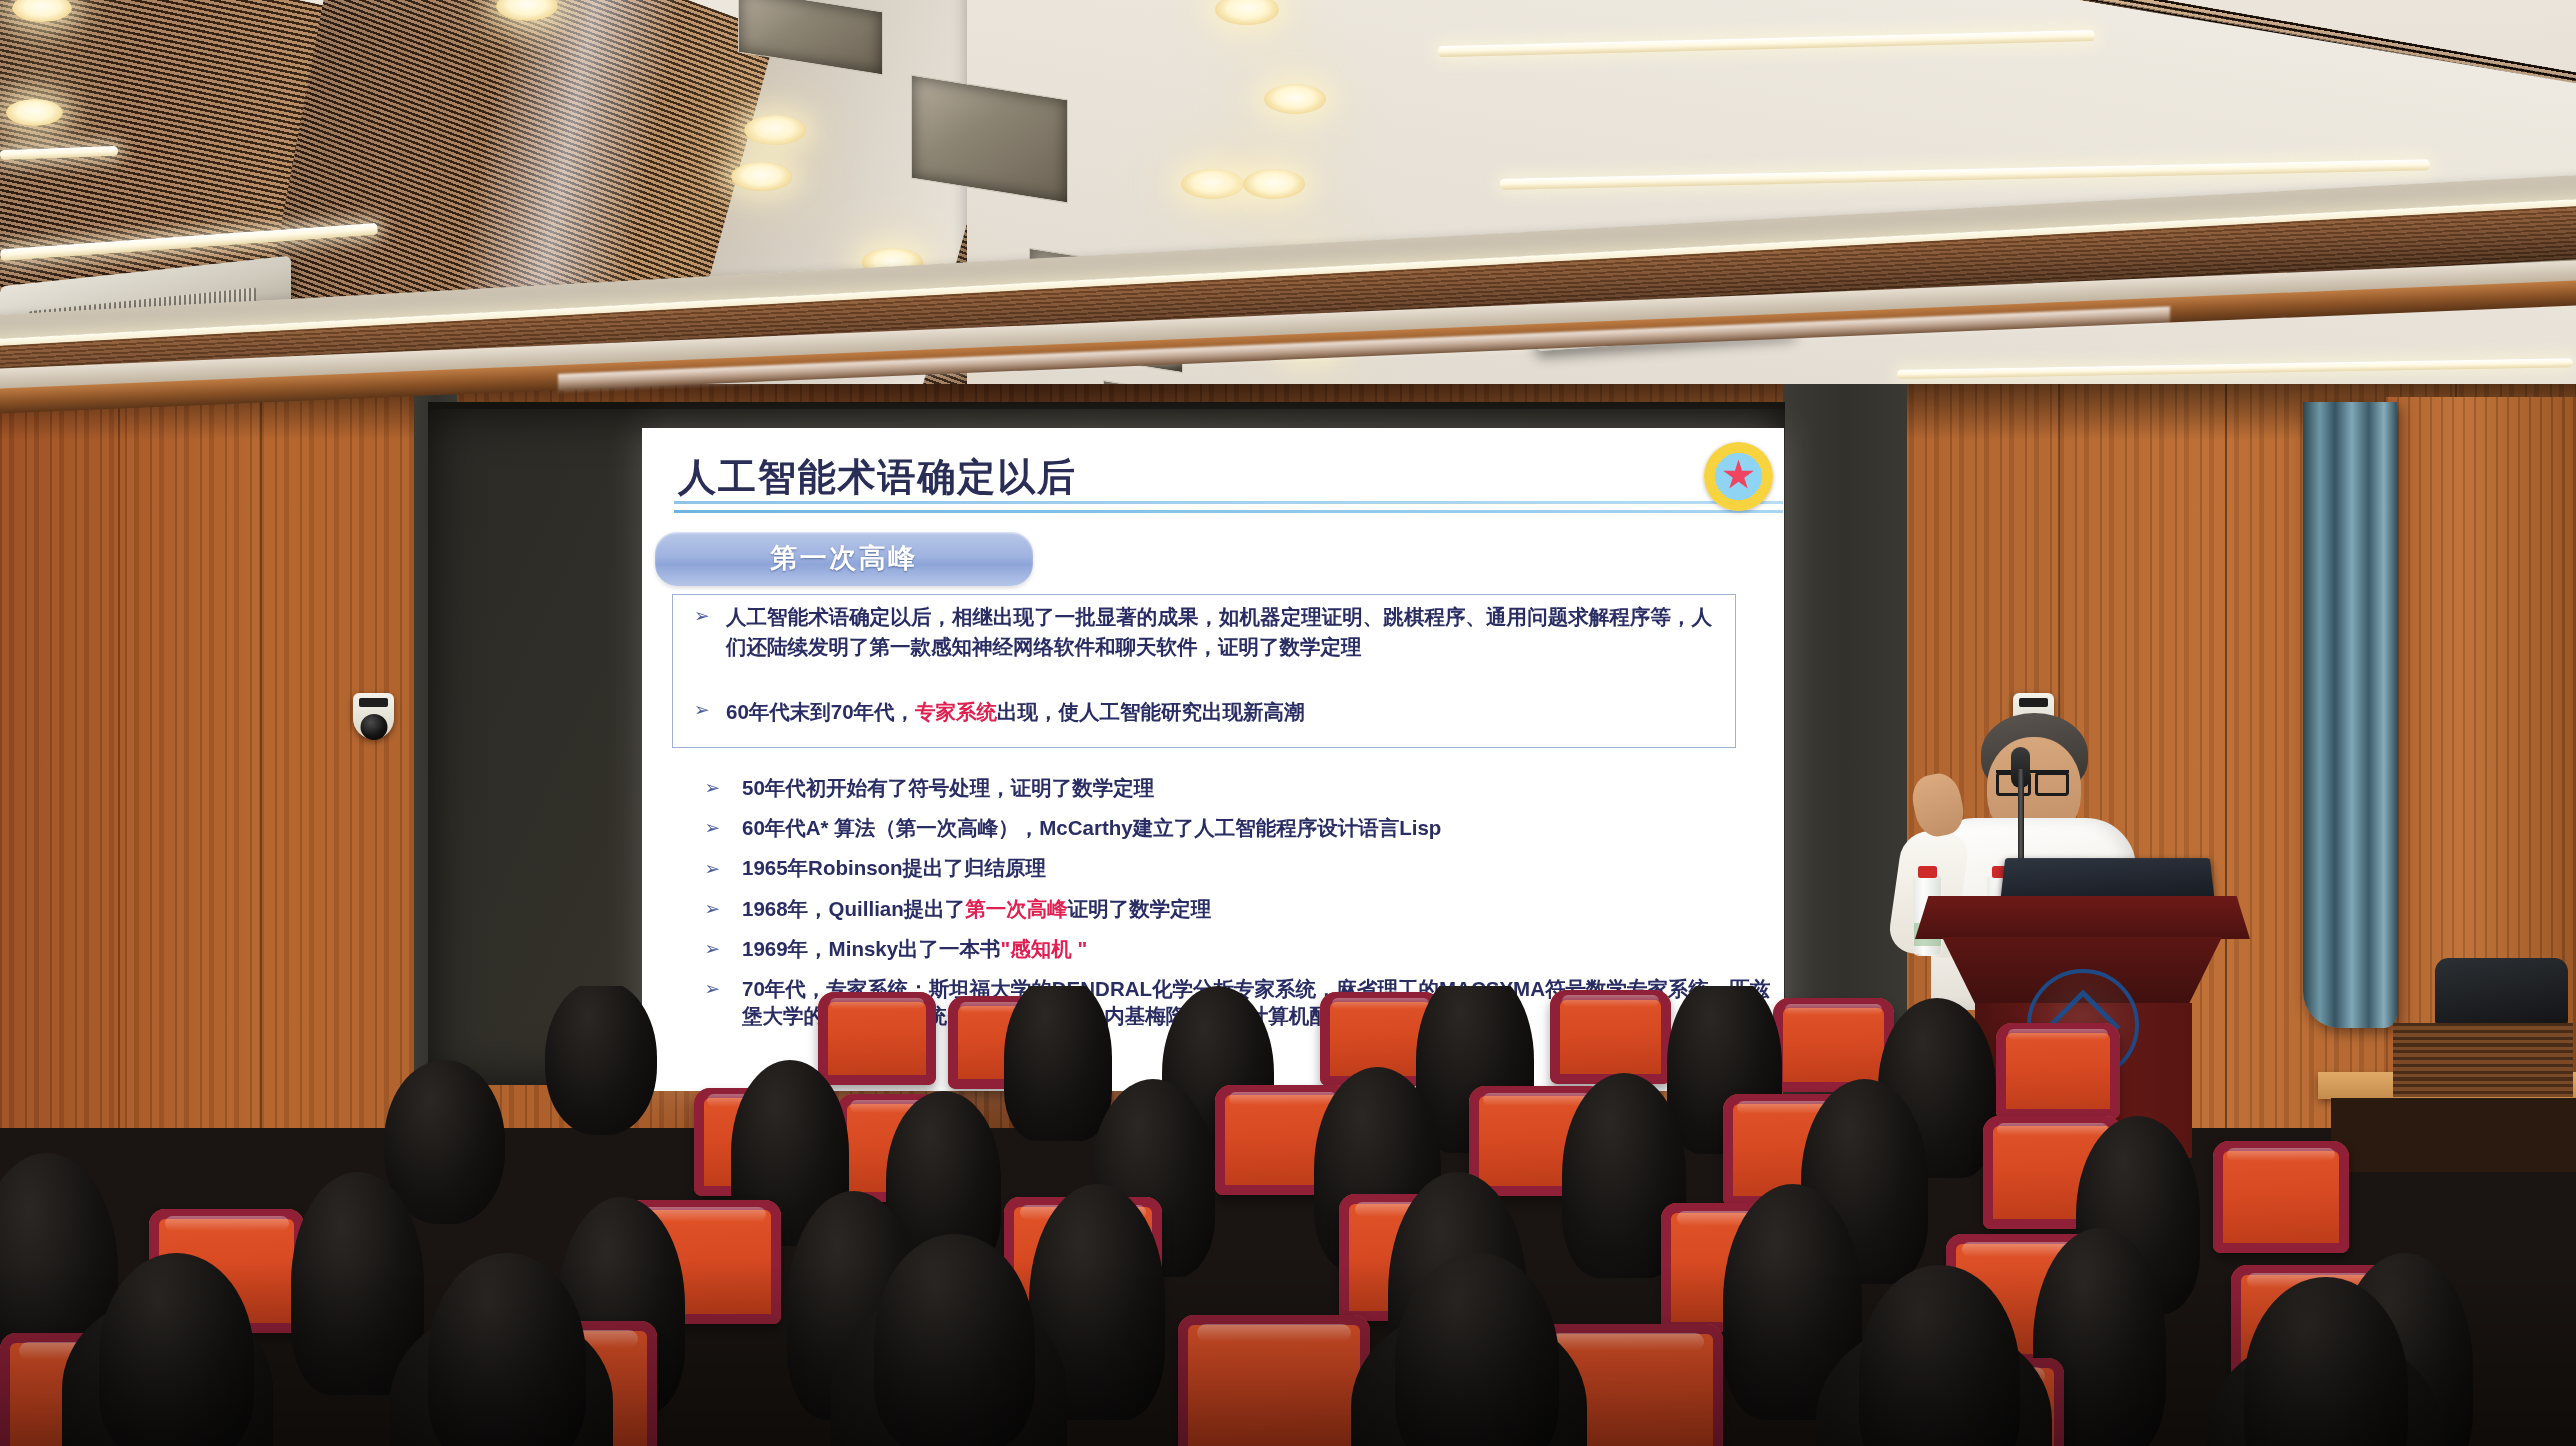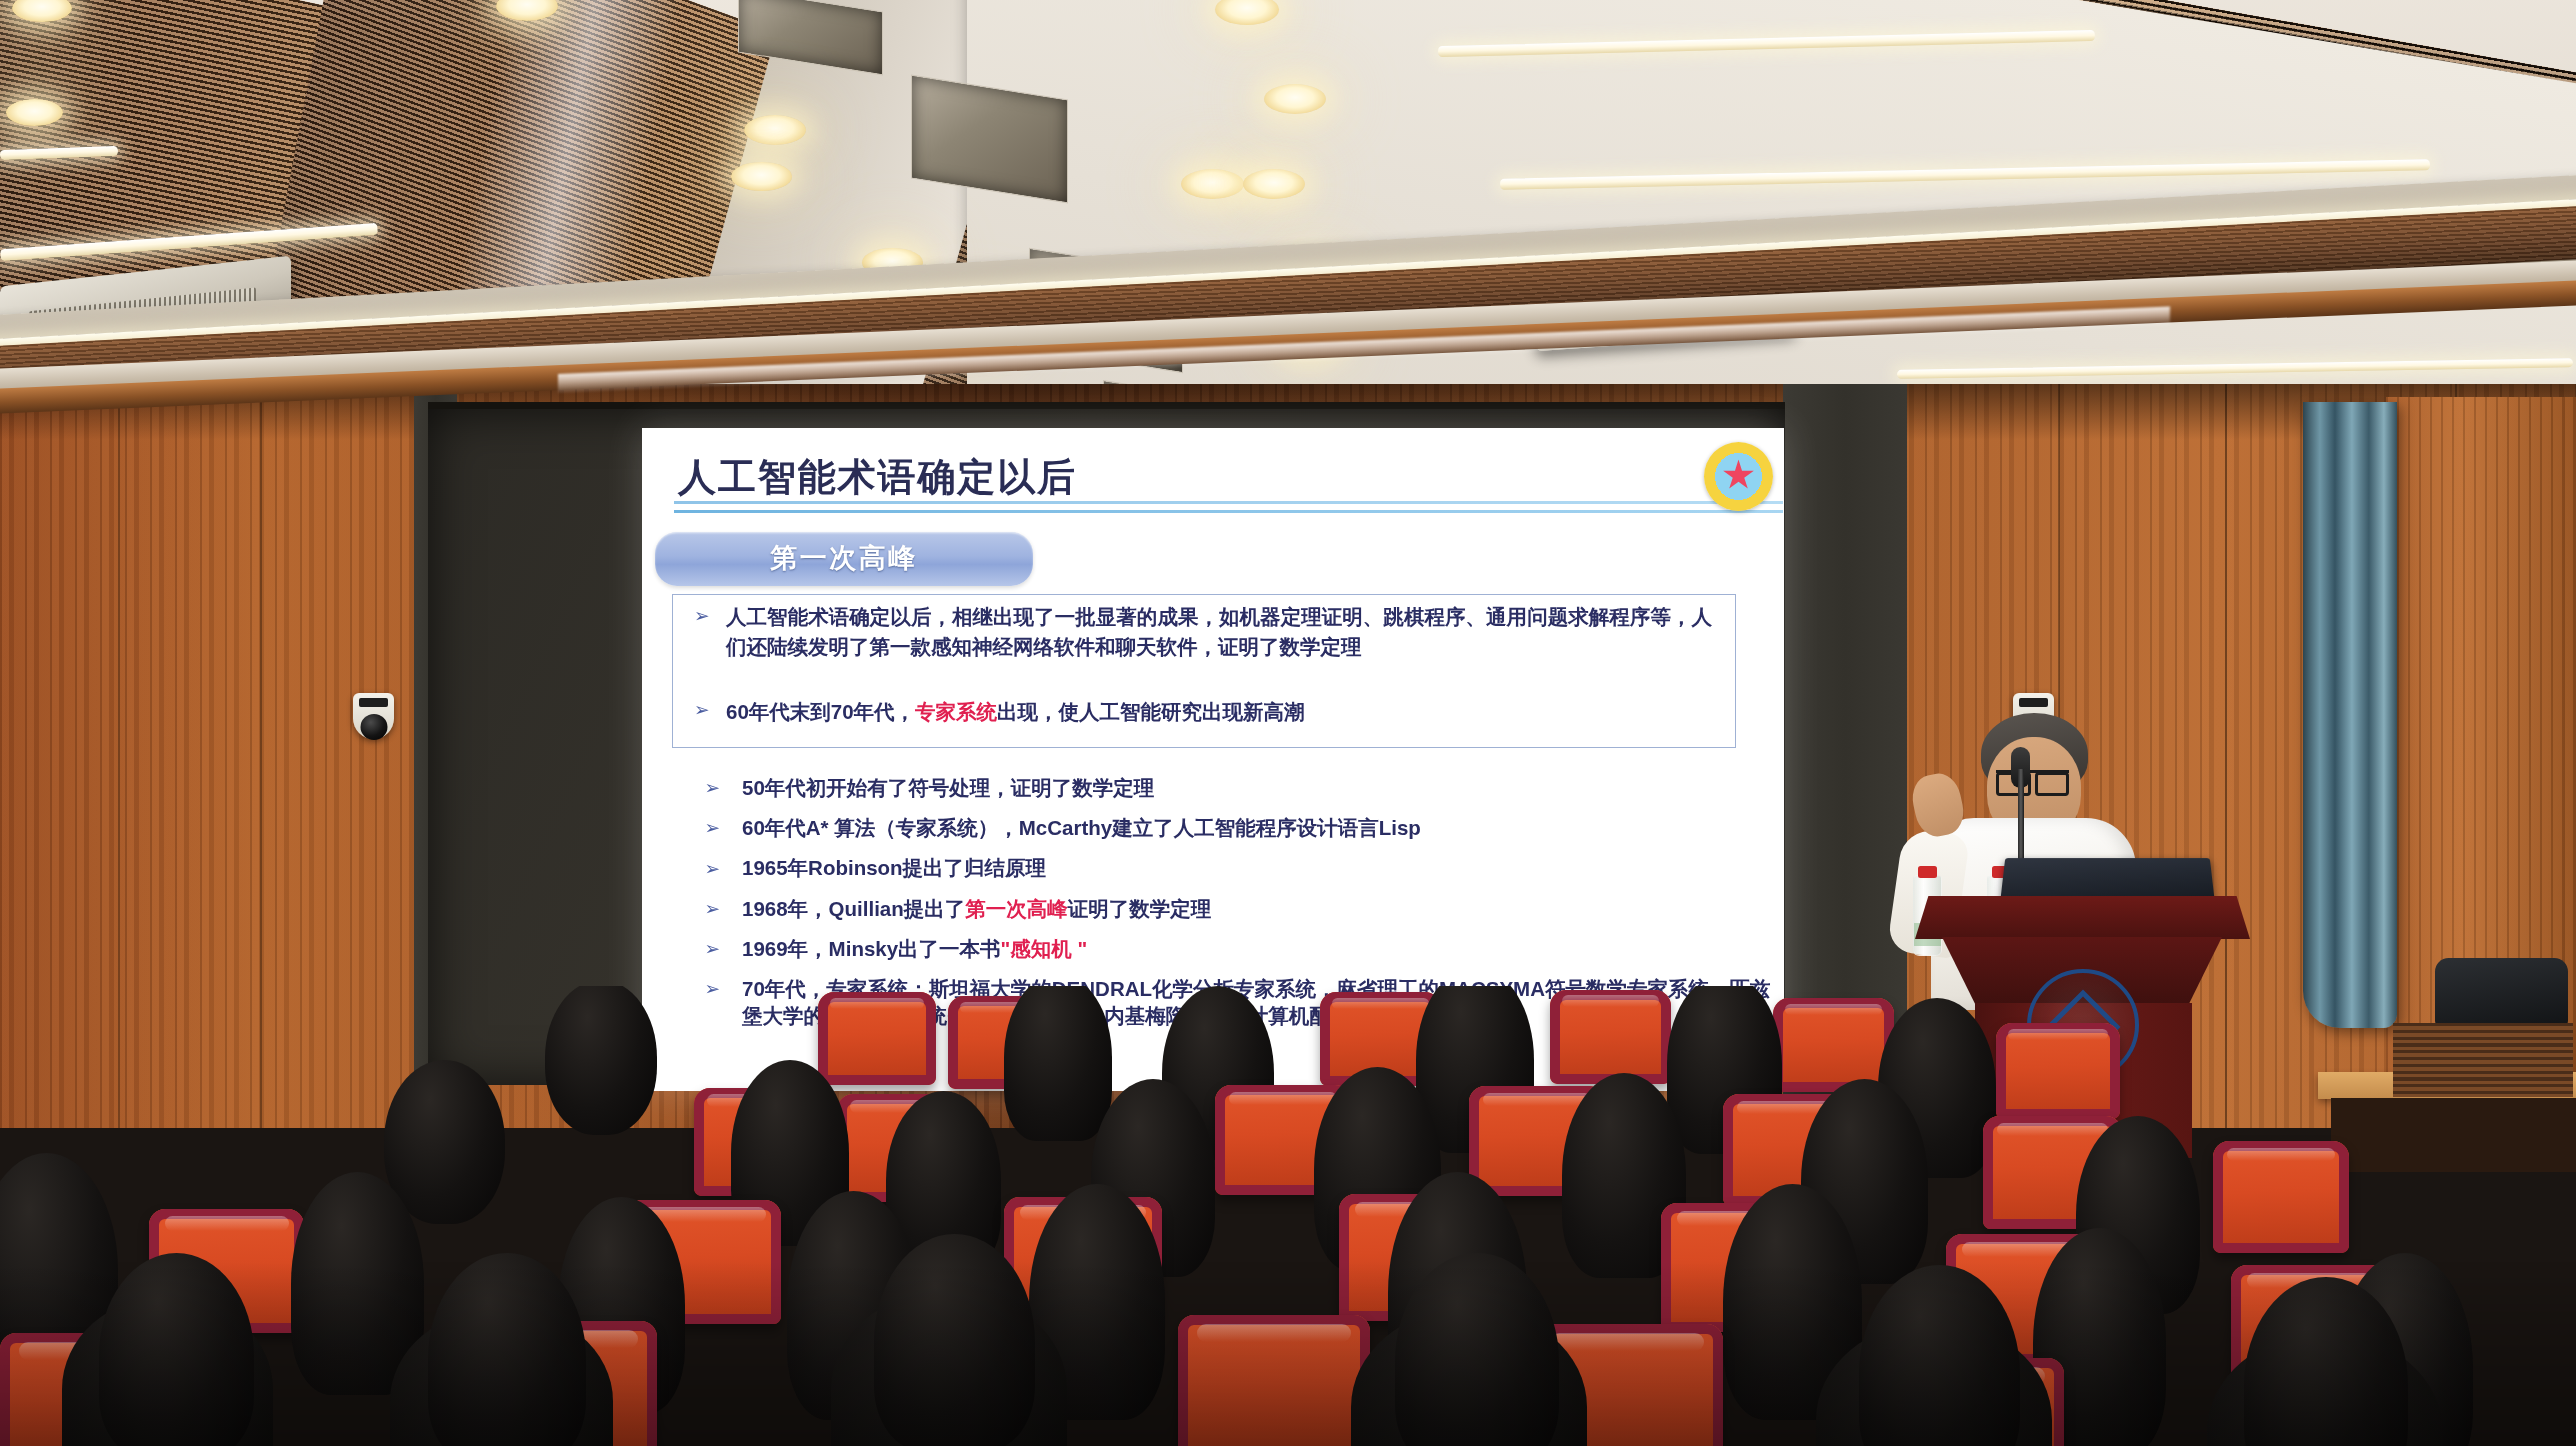--- a/index.html
+++ b/index.html
@@ -496,21 +496,21 @@
       <div id="callout-host">
           <div class="cal-bullet" style="top: 10px;">➢</div>
           <div class="para" style="top: 7.4px;"><span>人工智能术语确定以后，相继出现了一批显著的成果，如机器定理证明、跳棋程序、通用问题求解程序等，人们还陆续发明了第一款感知神经网络软件和聊天软件，证明了数学定理</span></div>
           <div class="cal-bullet" style="top: 104px;">➢</div>
           <div class="para" style="top: 102px;"><span>60年代末到70年代，</span><span class="red">专家系统</span><span>出现，使人工智能研究出现新高潮</span></div>
         </div>
     </div>
 
     <div class="list" id="bullet-host">
         <div class="li"><span class="bull">➢</span><span>50年代初开始有了符号处理，证明了数学定理</span></div>
-        <div class="li"><span class="bull">➢</span><span>60年代A* 算法（专家系统），McCarthy建立了人工智能程序设计语言Lisp</span></div>
+        <div class="li"><span class="bull">➢</span><span>60年代A* 算法（第一次高峰），McCarthy建立了人工智能程序设计语言Lisp</span></div>
         <div class="li"><span class="bull">➢</span><span>1965年Robinson提出了归结原理</span></div>
         <div class="li"><span class="bull">➢</span><span>1968年，Quillian提出了</span><span class="red">第一次高峰</span><span>证明了数学定理</span></div>
         <div class="li"><span class="bull">➢</span><span>1969年，Minsky出了一本书</span><span class="red">"感知机 "</span></div>
         <div class="li"><span class="bull">➢</span><span>70年代，专家系统：斯坦福大学的DENDRAL化学分析专家系统，麻省理工的MACSYMA符号数学专家系统，匹兹堡大学的故障咨询系统CADUCEUS，卡内基梅隆大学的计算机配置系统XCON</span></div>
       </div>
   </div>
 
   <div class="person" style="left:1884px;top:713px;width:384px;height:347px;">
     <div class="p-hair" style="left:97px;top:0px;width:107px;height:82px;"></div>
     <div class="p-head" style="left:103px;top:23.6px;width:94px;height:104px;"></div>

